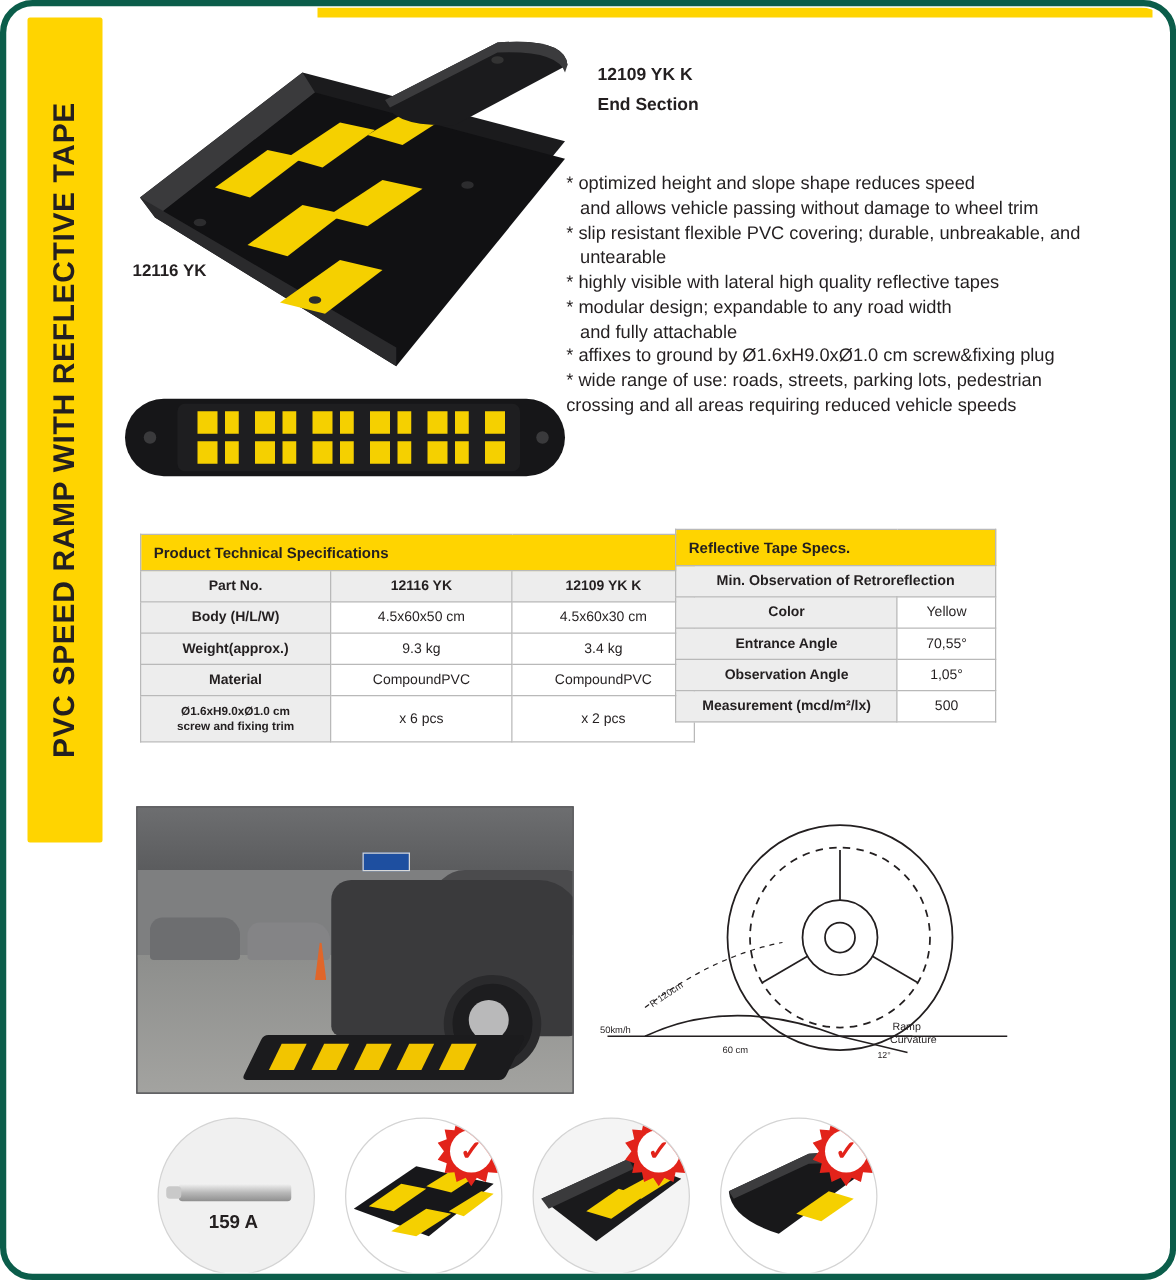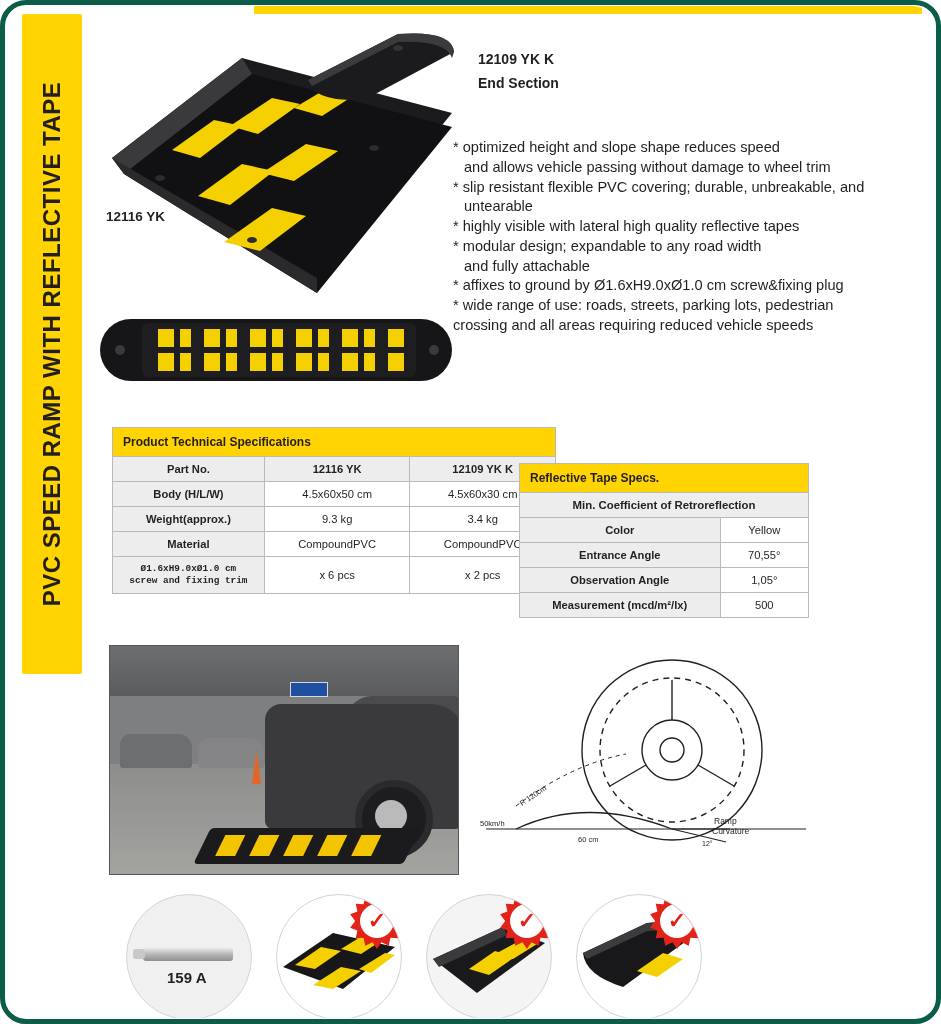--- a/index.html
+++ b/index.html
@@ -59,27 +59,27 @@
   
   table{border-collapse:collapse;}
   .tbl{position:absolute;font-size:11.2px;}
   .tbl .hdr{
     background:#ffd400;font-weight:bold;font-size:12px;color:#231f20;
     padding:7px 10px;text-align:left;
   }
   .tbl td{border:1px solid #b9b9b9;padding:6px 9px;color:#231f20;}
   .tbl .lbl{background:#ededed;font-weight:bold;width:126px;text-align:center;}
   .tbl .val{background:#ffffff;text-align:center;}
-  .tbl .sub{font-size:9.4px;font-weight:bold;line-height:1.25;font-family:Liberation Mono, monospace;}
+  .tbl .sub{font-size:9.4px;font-weight:bold;line-height:1.25;}
 
   #spec-table{left:106px;top:421px;width:444px;}
   #spec-table td.val{width:120px;}
   #spec-table td.colhead{background:#ededed;font-weight:bold;text-align:center;}
 
-  #tape-table{left:513px;top:417px;width:290px;margin-top:40px;}
+  #tape-table{left:534px;top:417px;width:257px;}
   #tape-table .center-head{
     background:#ededed;font-weight:bold;text-align:center;font-size:11.4px;
   }
   #tape-table td.lbl{width:160px;}
   #tape-table td.val{width:60px;}
 
   
   .photo{
     position:absolute;left:103px;top:639px;width:348px;height:228px;
     background:#6a6a68;overflow:hidden;border:1px solid #55565a;
@@ -272,21 +272,21 @@
     </tr>
   </tbody>
     </table>
 
   <table class="tbl" id="tape-table">
     <tbody>
         <tr>
       <td class="hdr" colspan="2">Reflective Tape Specs.</td>
     </tr>
     <tr>
-      <td class="center-head" colspan="2">Min. Coefficient of Retroreflection</td>
+      <td class="center-head" colspan="2">Min. Observation of Retroreflection</td>
     </tr>
     <tr>
       <td class="lbl">Color</td>
       <td class="val">Yellow</td>
     </tr>
     <tr>
       <td class="lbl">Entrance Angle</td>
       <td class="val">70,55°</td>
     </tr>
     <tr>

